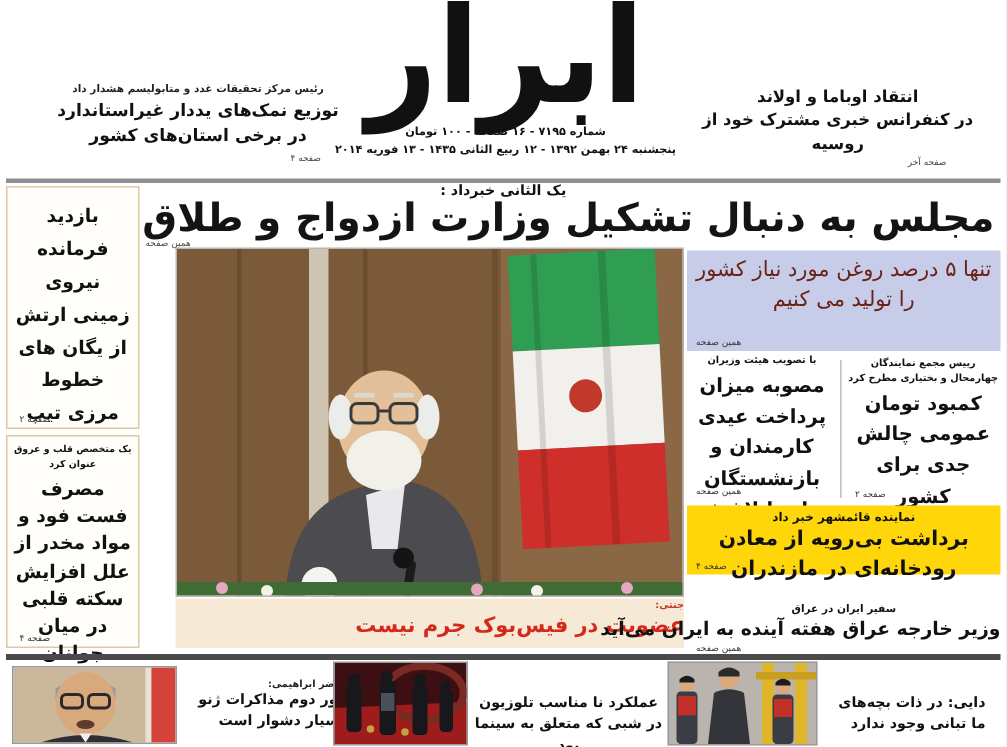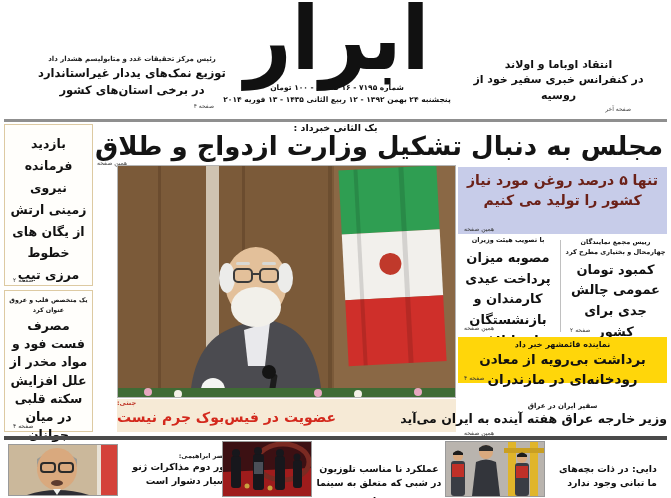--- a/index.html
+++ b/index.html
@@ -27,27 +27,27 @@
   
   .lbox{left:4px;width:89px;border:1px solid #ddcaa2;background:#fffefb;box-sizing:border-box;text-align:center;}
   .lbox1{top:124px;height:162px;padding-top:8px;}
   .lbox2{top:290px;height:142px;padding-top:4px;}
   .lbox1-title{font-size:12.5px;font-weight:bold;line-height:1.75;padding:0 5px;}
   .lbox2-kicker{font-size:6.3px;font-weight:bold;line-height:1.6;padding:0 3px;}
   .lbox2-title{font-size:12.5px;font-weight:bold;line-height:1.45;padding:0 4px;margin-top:2px;}
   .lbox-ref{position:absolute;bottom:2px;left:8px;font-size:6px;color:#333;}
   
   .main-photo{top:165px;left:117px;width:339px;height:233px;border:1px solid #b5b5b5;box-sizing:border-box;}
-  .caption{top:399px;left:117px;width:339px;height:33px;background:#f6ead6;text-align:left;box-sizing:border-box;}
+  .caption{top:399px;left:117px;width:339px;height:33px;background:#f6ead6;text-align:right;box-sizing:border-box;}
   .caption-kicker{font-size:6.5px;font-weight:bold;color:#c0392b;line-height:1.2;padding-top:1px;}
   .caption-title{font-size:14px;font-weight:bold;color:#d3291d;line-height:1.3;}
   
   .oil-box{top:167px;right:4px;width:209px;height:67px;text-align:center;box-sizing:border-box;padding-top:3px;}
   .oil-kicker{font-size:8px;font-weight:bold;}
-  .oil-title{font-size:14px;font-weight:bold;line-height:1.45;}
+  .oil-title{font-size:14px;font-weight:normal;line-height:1.45;}
   .sub-ref{position:absolute;bottom:2px;left:6px;font-size:6px;color:#333;}
   .doctor{top:238px;right:4px;width:103px;height:97px;text-align:center;}
   .eidi{top:236px;right:113px;width:100px;height:97px;text-align:center;}
   .sub-kicker{font-size:6.5px;font-weight:bold;line-height:1.5;}
   .sub-title{font-size:13px;font-weight:bold;line-height:1.6;margin-top:2px;}
   .subdiv{top:240px;left:560px;width:1px;height:92px;background:#c0c0c0;}
   .river-box{top:337px;right:4px;width:209px;height:46px;text-align:center;box-sizing:border-box;padding-top:3px;}
   .river-kicker{font-size:8px;font-weight:bold;}
   .river-title{font-size:13.5px;font-weight:bold;line-height:1.5;}
   .iraq{top:402px;right:4px;width:209px;height:32px;text-align:center;}
@@ -78,21 +78,21 @@
   </div>
 
   <div class="abs masthead">
     <div class="masthead-title">ابرار</div>
     <div class="masthead-info1">شماره ۷۱۹۵ - ۱۶ صفحه - ۱۰۰ تومان</div>
     <div class="masthead-info2">پنجشنبه ۲۴ بهمن ۱۳۹۲ - ۱۲ ربیع الثانی ۱۴۳۵ - ۱۳ فوریه ۲۰۱۴</div>
   </div>
 
   <div class="abs header-right">
     <div class="hr-title1">انتقاد اوباما و اولاند</div>
-    <div class="hr-title2">در کنفرانس خبری سفیر خود از روسیه</div>
+    <div class="hr-title2">در کنفرانس خبری مشترک خود از روسیه</div>
     <div class="hr-ref">صفحه آخر</div>
   </div>
 
   <div class="abs top-divider"></div>
 
   <div class="abs lead-kicker">یک الثانی خبرداد :</div>
   <div class="abs lead-headline">مجلس به دنبال تشکیل وزارت ازدواج و طلاق!</div>
   <div class="abs lead-ref">همین صفحه</div>
 
   <div class="abs lbox lbox1">

